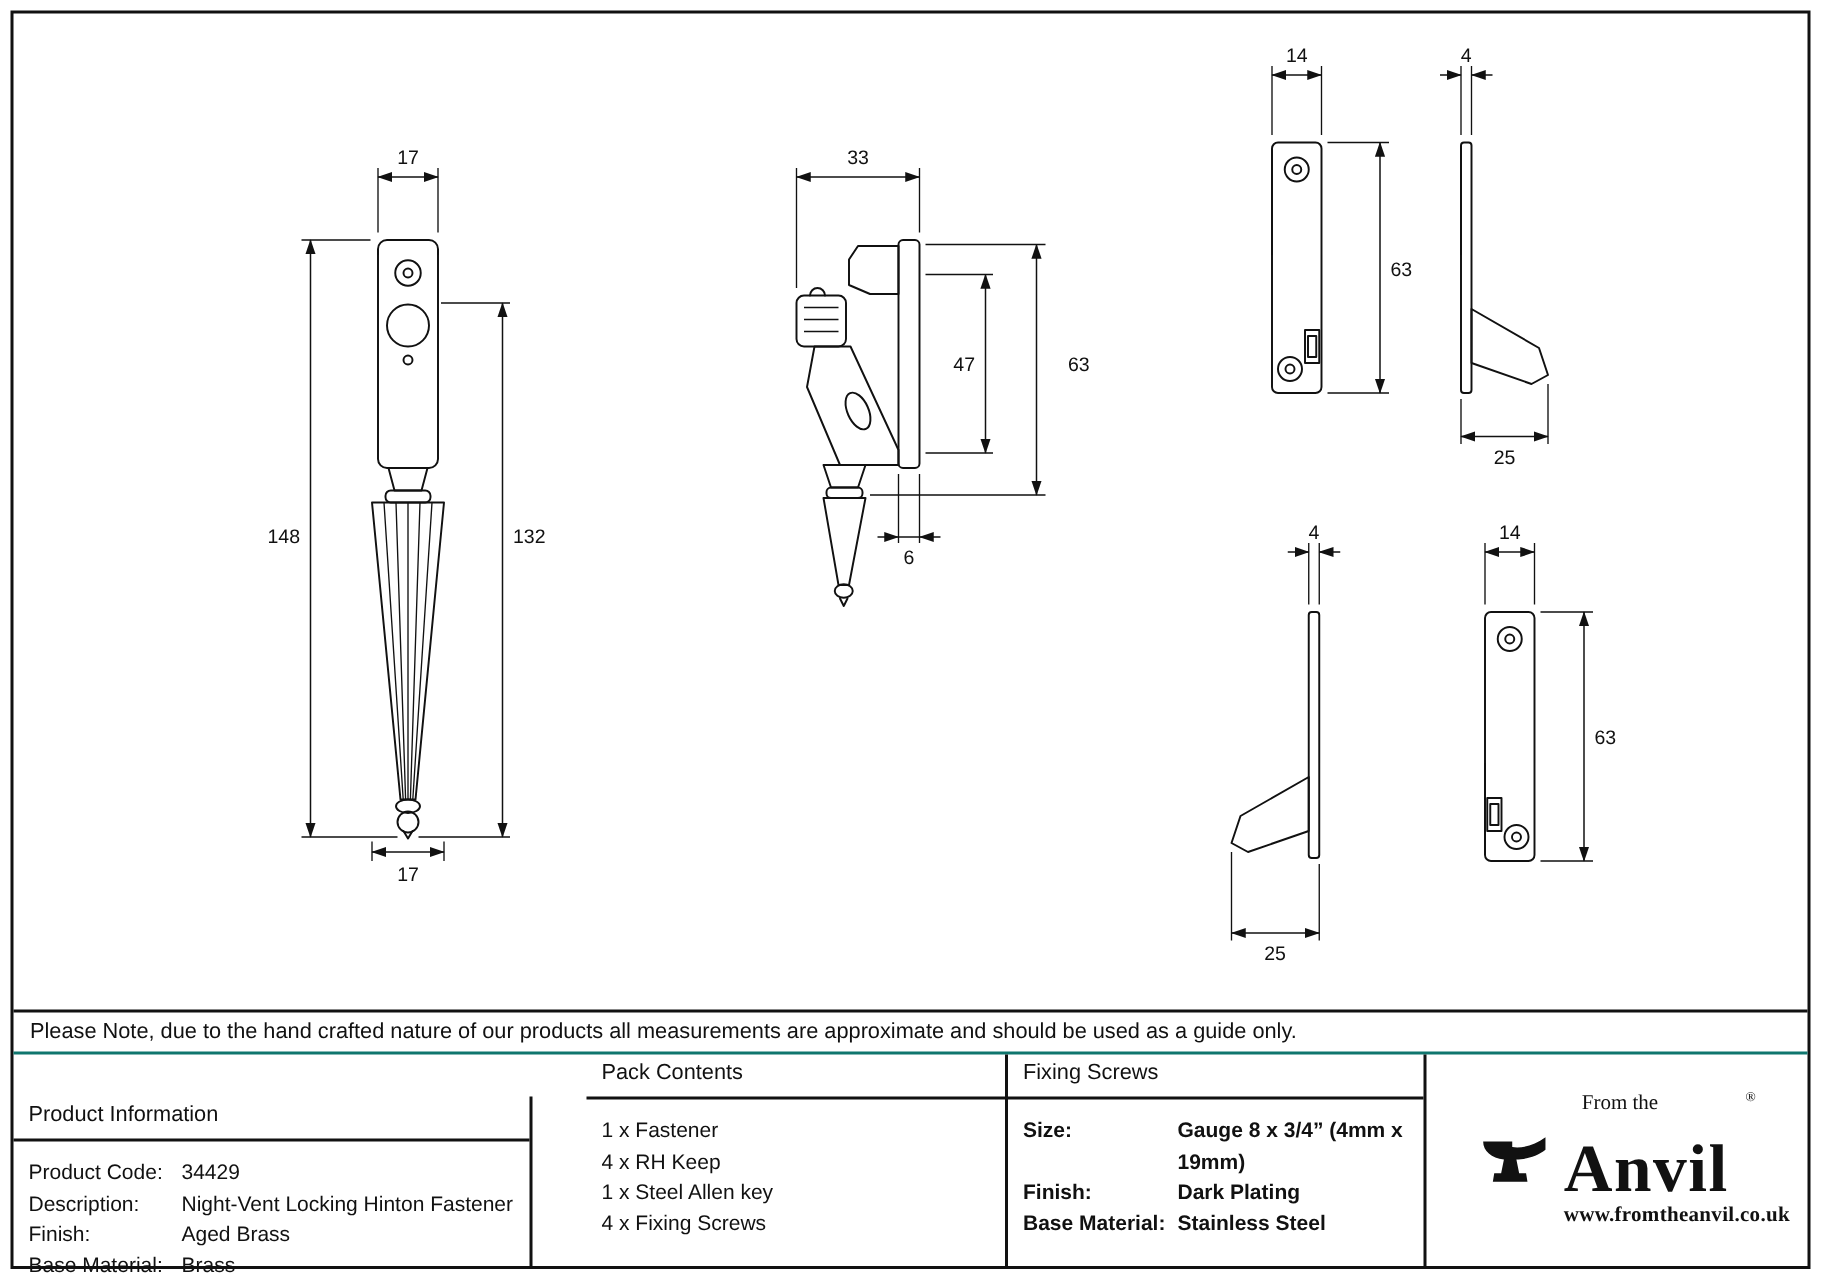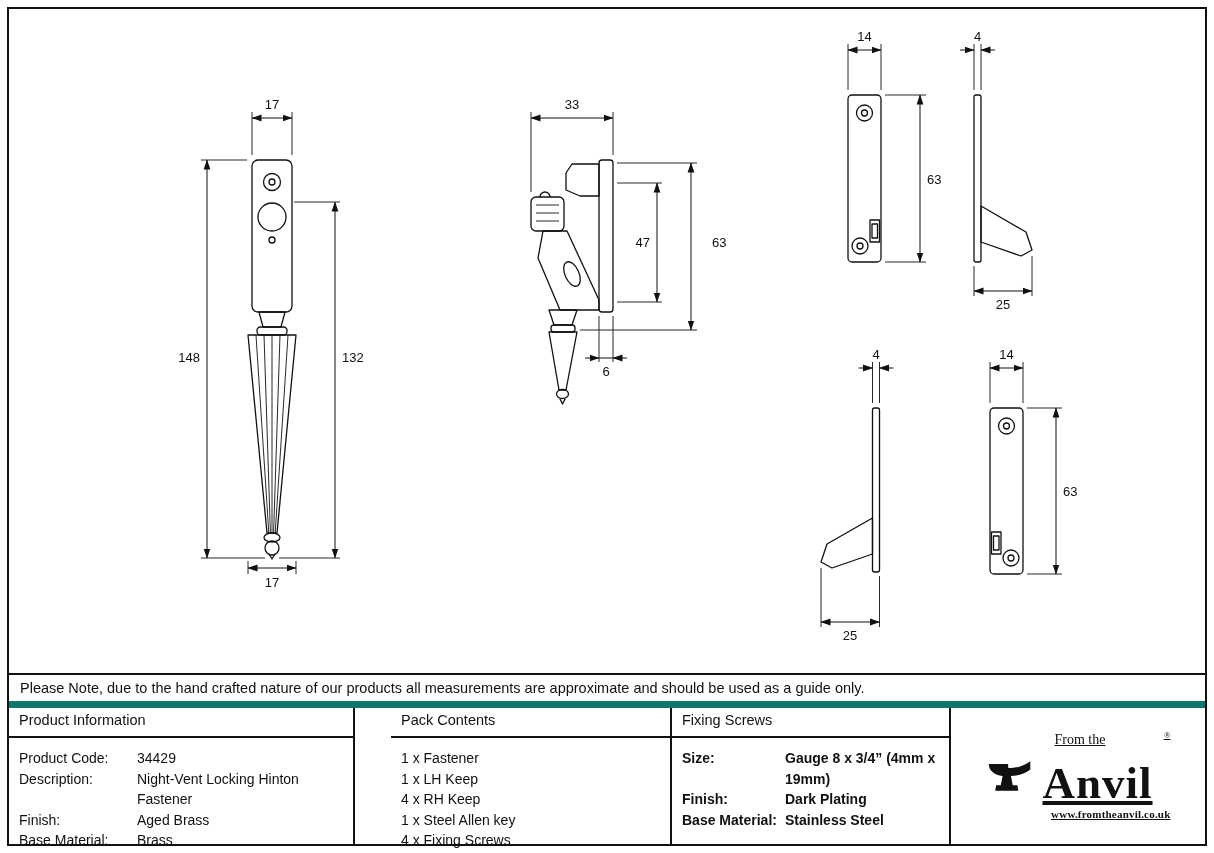--- a/index.html
+++ b/index.html
@@ -1,40 +1,40 @@
 <!DOCTYPE html>
 <html><head>
 <meta charset="utf-8">
 <style>
   html,body{margin:0;padding:0;}
   body{width:1214px;height:853px;background:#ffffff;color:#111;font-family:"Liberation Sans",sans-serif;position:relative;overflow:hidden;}
   .frame{position:absolute;left:7px;top:7px;width:1196px;height:835px;border:2px solid #111;display:flex;flex-direction:column;}
   .drawing{height:664px;position:relative;}
   .drawing svg{display:block;}
-  .note{height:26px;border-top:2px solid #111;border-bottom:7px solid #0f766e;display:flex;align-items:center;padding-left:11px;font-size:14.5px;}
+  .note{height:26px;border-top:2px solid #111;border-bottom:2px solid #0f766e;display:flex;align-items:center;padding-left:11px;font-size:14.5px;}
   .cols{flex:1;display:flex;min-height:0;}
   .col{border-right:2px solid #111;box-sizing:border-box;}
-  .col1{width:346px;}
+  .col1{width:346px;margin-top:28px;}
   .col2{width:317px;padding-left:36px;}
   .col3{width:279px;}
   .col4{flex:1;border-right:none;display:flex;align-items:center;justify-content:center;}
   .col-header{height:24px;border-bottom:2px solid #111;font-size:14.5px;padding:4px 0 0 10px;box-sizing:content-box;}
   .col-body{padding:10px 0 0 10px;font-size:14px;}
   .kv{display:grid;line-height:20.6px;}
-  .col1 .kv{grid-template-columns:102px auto;gap:16px;}
+  .col1 .kv{grid-template-columns:102px auto;}
   .col3 .kv{grid-template-columns:103px auto;font-weight:bold;}
   .list-item{line-height:20.6px;}
   
-  .brand{display:flex;align-items:center;gap:9px;padding:0 8px;text-decoration:underline;}
+  .brand{display:flex;align-items:center;gap:9px;padding:0 8px;}
   .anvil-icon{width:48px;height:42px;flex:0 0 auto;}
   .brand-text{display:flex;flex-direction:column;width:128px;}
   .brand-top{display:flex;justify-content:space-between;align-items:flex-start;font-family:"Liberation Serif",serif;font-size:14px;padding-left:12px;}
   .reg{font-size:9px;position:relative;top:-2px;}
   .brand-name{font-family:"Liberation Serif",serif;font-weight:bold;font-size:45px;line-height:0.92;letter-spacing:1px;margin-top:15px;}
-  .brand-url{font-family:"Liberation Serif",serif;font-weight:bold;font-size:11px;text-align:right;margin-top:3px;letter-spacing:0.2px;}
+  .brand-url{font-family:"Liberation Serif",serif;font-weight:bold;font-size:14px;text-align:right;margin-top:3px;letter-spacing:0.2px;}
   
   .o{fill:none;stroke:#111;stroke-width:1.3;stroke-linejoin:round;stroke-linecap:round;}
   .dim{stroke:#111;stroke-width:1;fill:none;}
   .ext{stroke:#111;stroke-width:0.9;fill:none;}
   .dimtext{font-family:"Liberation Sans",sans-serif;font-size:13px;fill:#111;}
 </style>
 </head>
 <body>
 
 <div class="frame">
@@ -224,21 +224,20 @@
           <span>Base Material:</span>
           <span>Brass</span>
         </div>
       </div>
     </div>
 
     <div class="col col2">
       <div class="col-header">Pack Contents</div>
       <div class="col-body">
         <div class="list-item">1 x Fastener</div>
-        <div class="list-item">1 x LH Keep</div>
         <div class="list-item">4 x RH Keep</div>
         <div class="list-item">1 x Steel Allen key</div>
         <div class="list-item">4 x Fixing Screws</div>
       </div>
     </div>
 
     <div class="col col3">
       <div class="col-header">Fixing Screws</div>
       <div class="col-body">
         <div class="kv">

